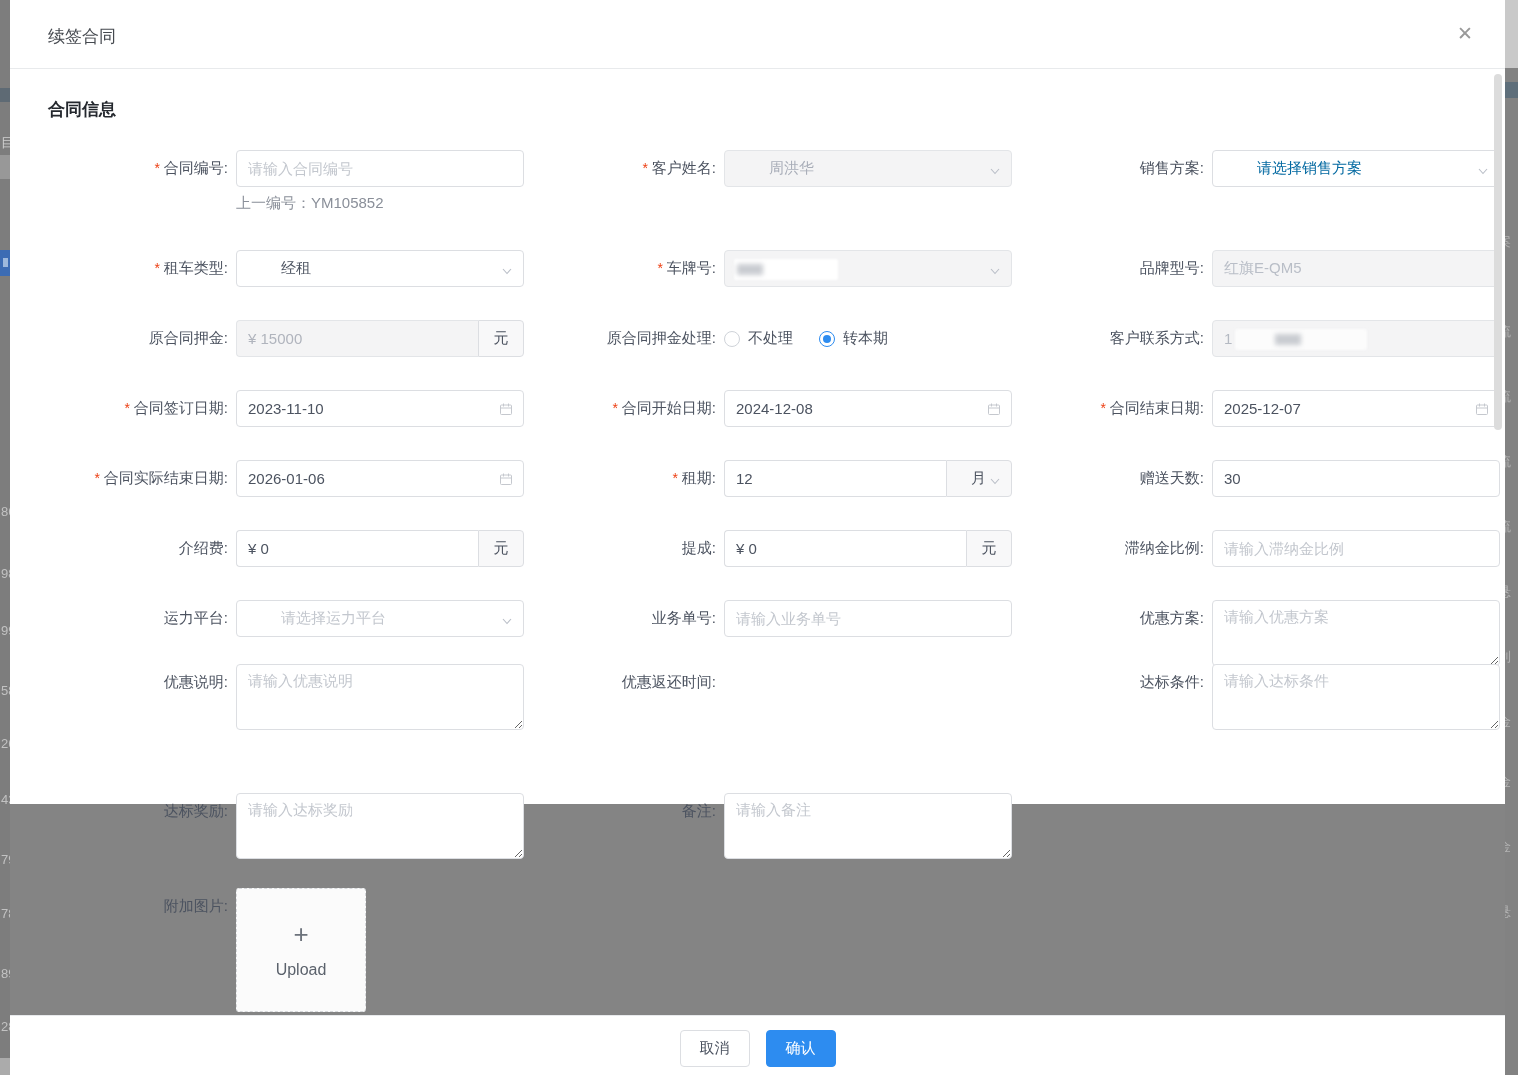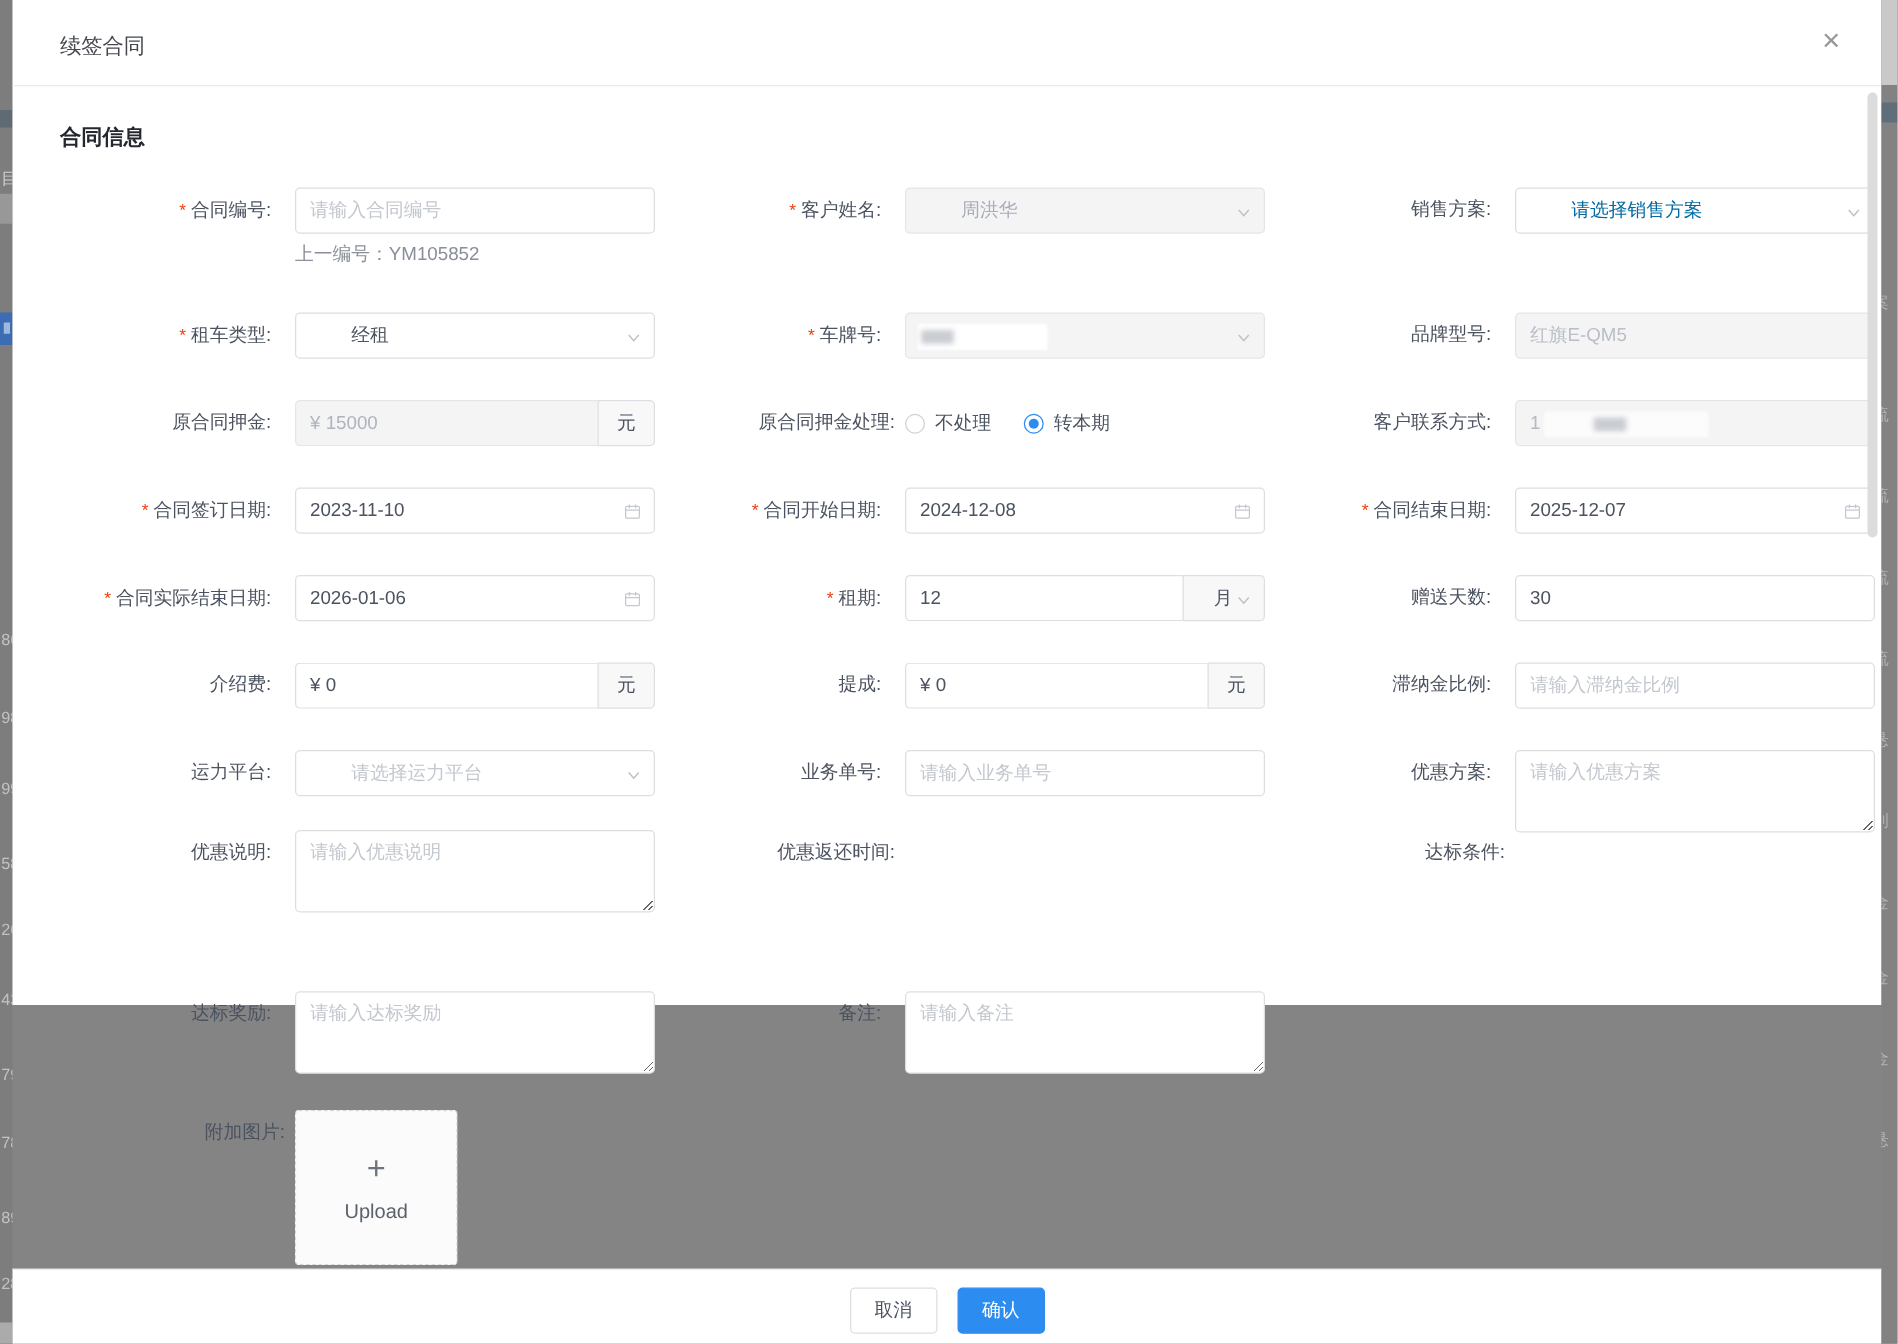--- a/index.html
+++ b/index.html
@@ -23,21 +23,21 @@
   .modal-header { position:relative; height:69px; border-bottom:1px solid #e8eaec; }
   .modal-title { position:absolute; left:38px; top:25px; font-size:17px; color:#45494f; }
   .modal-close { position:absolute; right:32px; top:24px; font-size:19px; color:#999; cursor:pointer; line-height:1; background:none; border:none; font-family:inherit; }
   .section-title { position:absolute; left:38px; top:98px; font-size:17px; font-weight:bold; color:#24282e; }
 
   
   .frow { position:absolute; left:38px; display:flex;gap:12px; }
   .fitem { width:476px; display:flex; align-items:flex-start; }
   .flabel { width:180px; text-align:right; padding-right:0; line-height:36px; font-size:15px; color:#4c5360; white-space:nowrap; }
   .star { color:#ed4014; margin-right:4px; font-size:14px; }
-  .fctrl { margin-left:19px; width:288px; position:relative; }
+  .fctrl { margin-left:8px; width:288px; position:relative; }
 
   .ctrl { width:288px; height:37px; border:1px solid #dcdee2; border-radius:4px; background:#fff;
           font-size:15px; color:#4c5360; display:flex; align-items:center; padding:0 11px; position:relative; }
   input.ctrl { font-family:inherit; outline:none; }
   input.ctrl::placeholder, textarea::placeholder { color:#c3c7ce; }
   .ctrl.disabled { background:#f4f4f5; border-color:#e3e5e8; color:#a8adb8; }
   .sel { padding-right:30px; cursor:pointer;padding-left:44px; }
   .chev { position:absolute; right:10px; top:12px; color:#b9bec7; }
   .cal  { position:absolute; right:10px; top:11px; color:#c5c8ce; }
 
@@ -369,20 +369,23 @@
       <div class="flabel">优惠说明:</div>
       <div class="fctrl">
         <textarea class="ta" placeholder="请输入优惠说明" style=""></textarea>
       </div>
     </div>
     <div class="fitem">
       <div class="flabel">优惠返还时间:</div>
     </div>
     <div class="fitem">
       <div class="flabel">达标条件:</div>
+      <div class="fctrl">
+        <textarea class="ta" placeholder="请输入达标条件" style=""></textarea>
+      </div>
     </div>
   </div>
 
   <div class="frow" style="top:793px;">
     <div class="fitem">
       <div class="flabel">达标奖励:</div>
       <div class="fctrl">
         <textarea class="ta" placeholder="请输入达标奖励" style=""></textarea>
       </div>
     </div>

